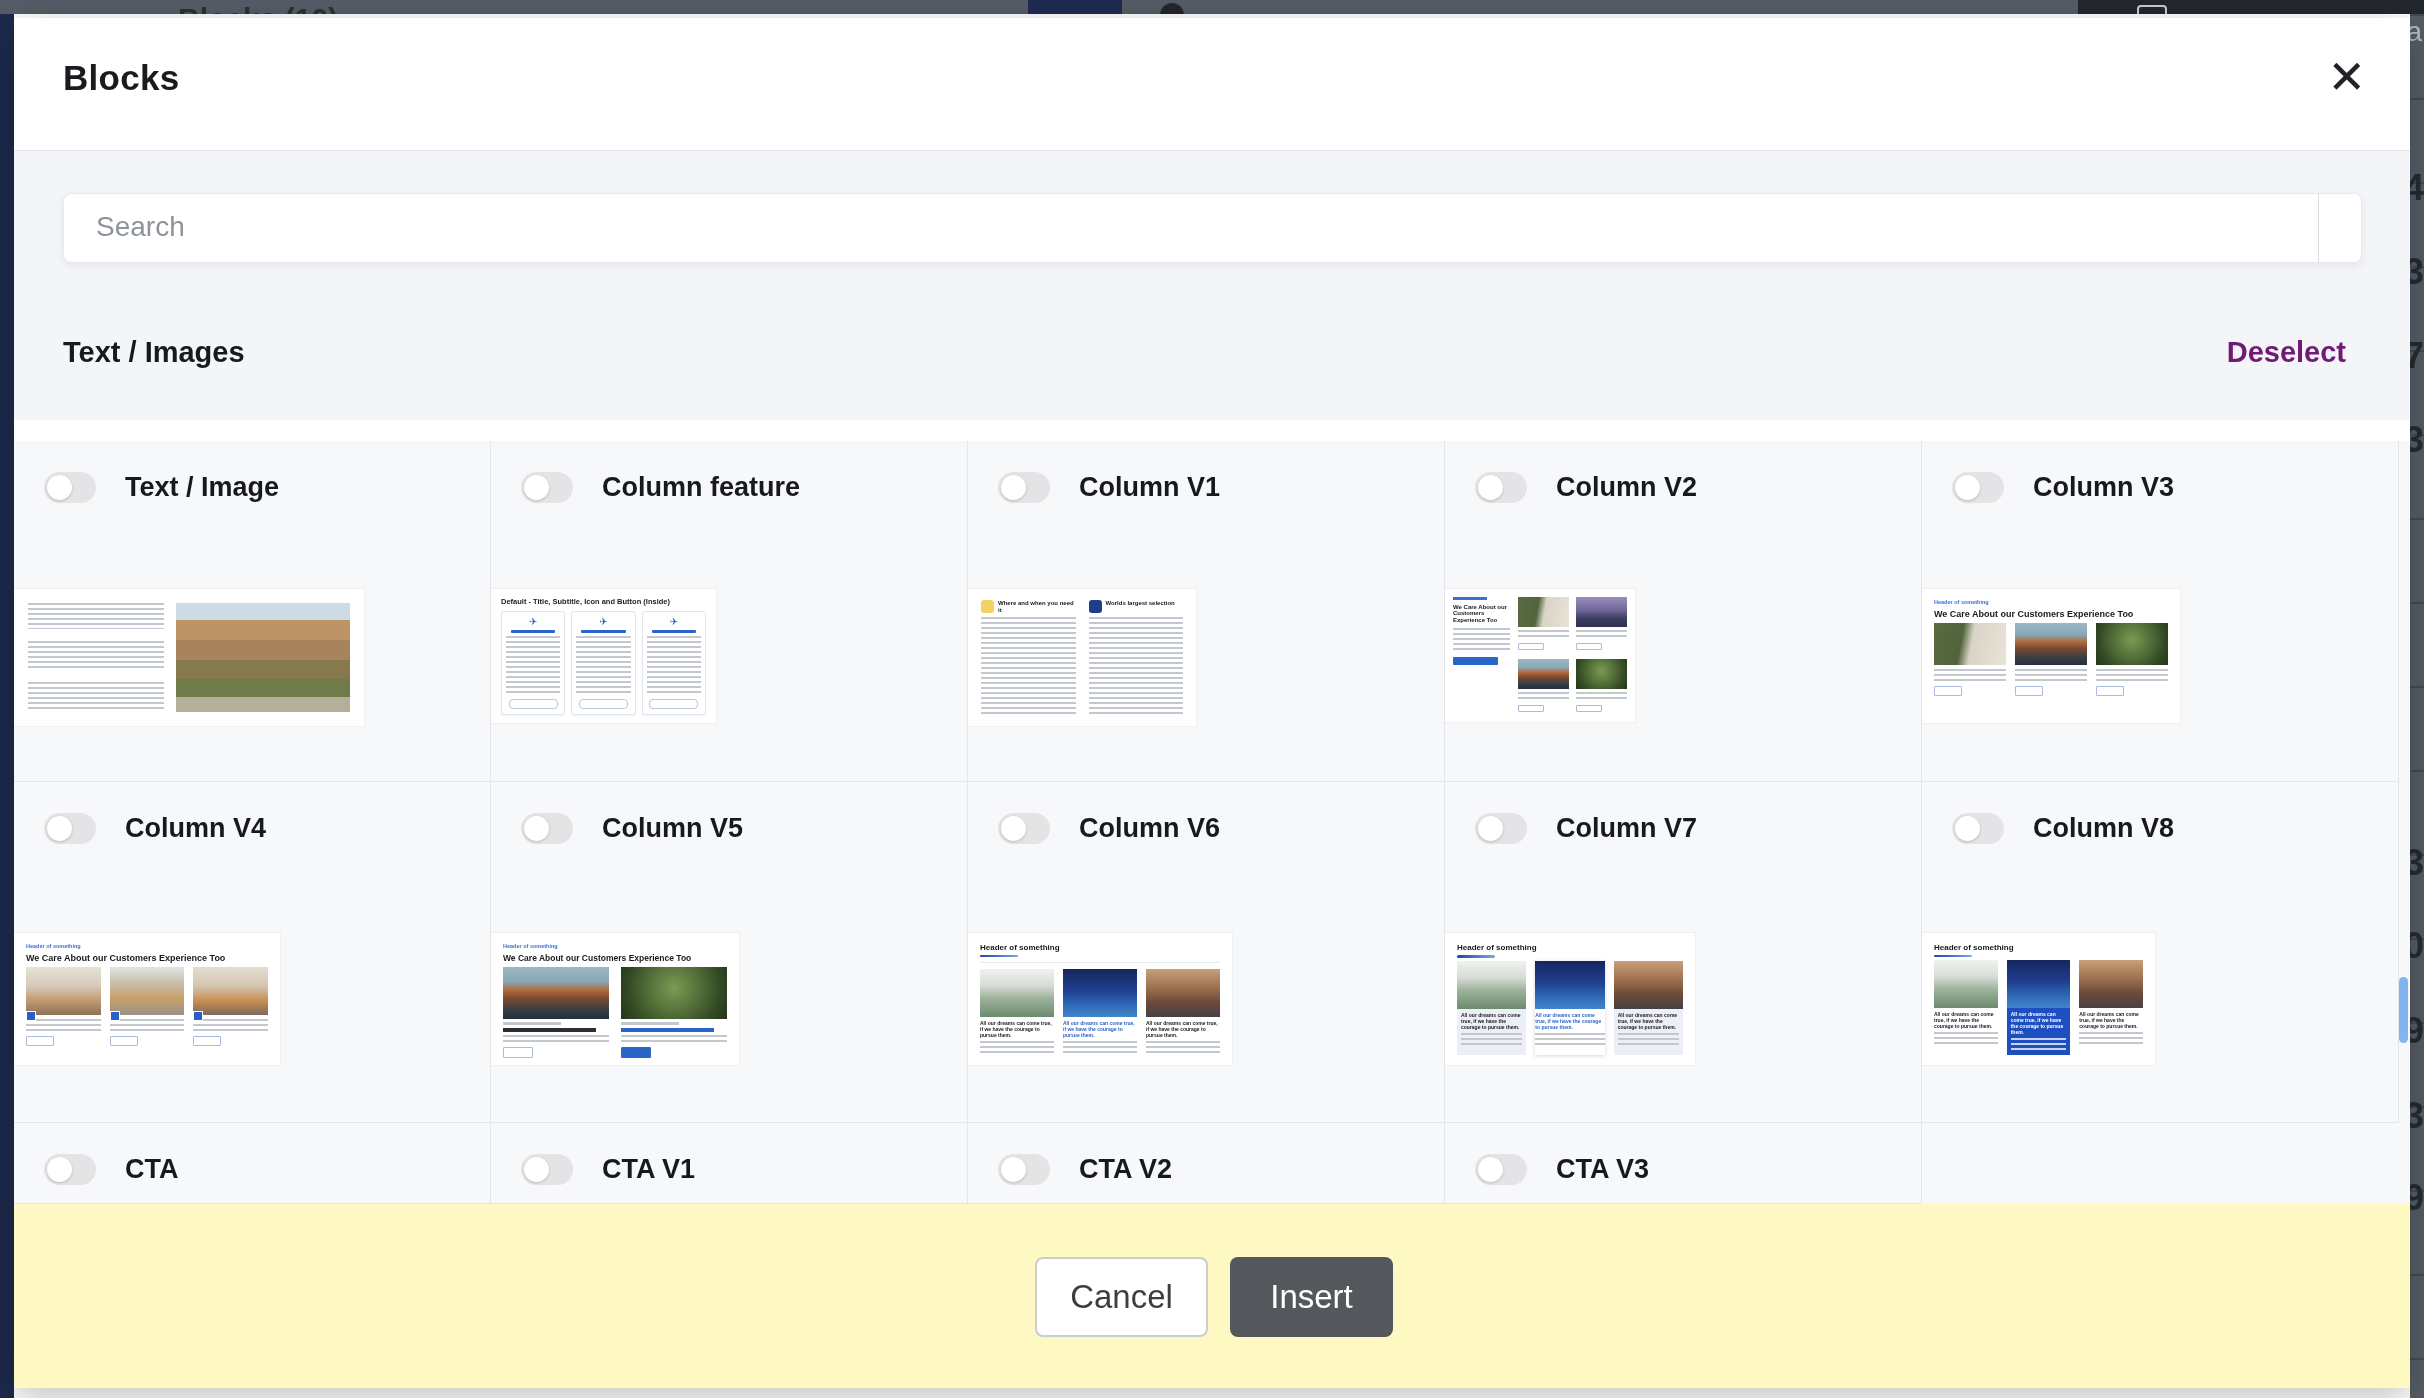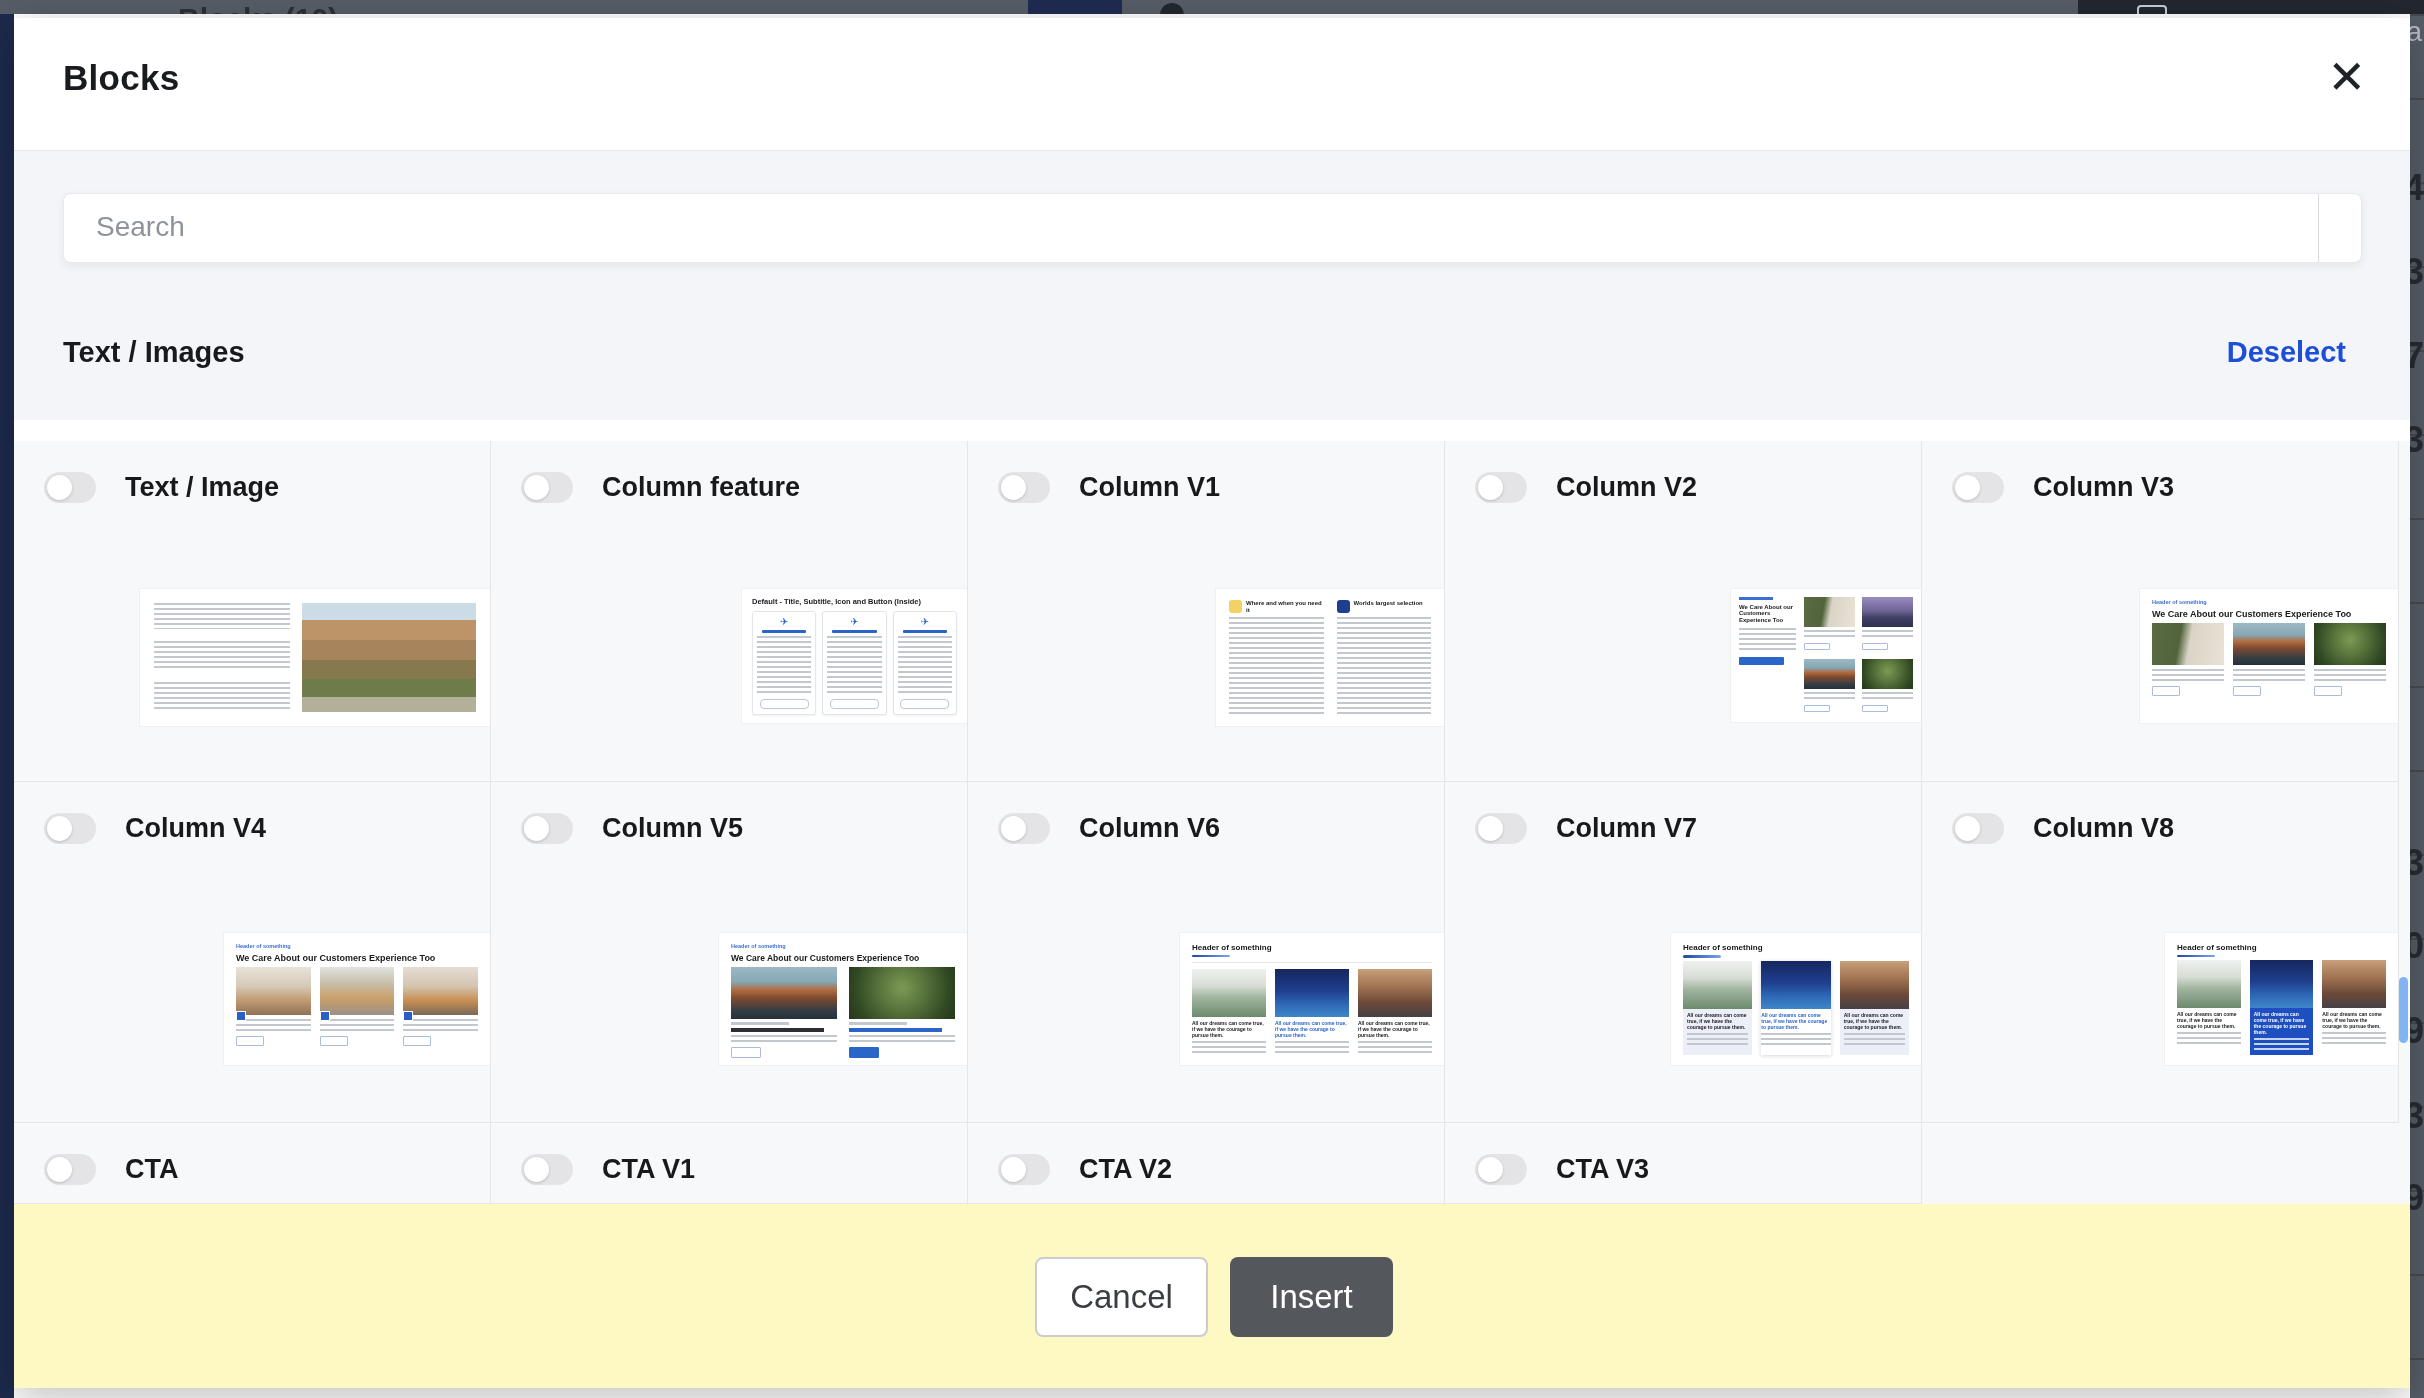--- a/index.html
+++ b/index.html
@@ -24,34 +24,34 @@
   .m-header{position:absolute;left:0;top:0;right:0;height:132px;background:#fff;}
   .m-title{position:absolute;left:49px;top:40px;font-size:35px;font-weight:700;color:#191b1e;letter-spacing:.3px;}
   .m-close{position:absolute;right:44px;top:36px;font-size:46px;line-height:1;color:#1f2226;cursor:pointer;font-weight:400;}
   .m-search{position:absolute;left:0;top:132px;right:0;height:154px;background:#f3f5f8;border-top:1px solid #e2e5e9;padding-left:12px;}
   .search-box{position:absolute;left:49px;top:42px;width:2297px;height:68px;background:#fff;border:1px solid #e7e9ed;border-radius:8px;box-shadow:0 3px 8px rgba(40,50,60,.07);}
   .search-box input{position:absolute;left:0;top:0;width:2250px;height:66px;border:0;outline:none;background:transparent;padding:0 0 0 32px;font-size:28px;color:#3a3e44;font-family:"Liberation Sans",sans-serif;}
   .search-box input::placeholder{color:#8d939b;}
   .search-divider{position:absolute;right:42px;top:0;bottom:0;width:1px;background:#d9dcdf;}
   .m-sect{position:absolute;left:0;top:286px;right:0;height:116px;background:#f3f5f8;}
   .sect-title{position:absolute;left:49px;top:32px;font-size:29px;font-weight:700;color:#17191c;}
-  .sect-deselect{position:absolute;right:64px;top:32px;font-size:29px;font-weight:700;color:#1d4ed8;cursor:pointer;}
+  .sect-deselect{position:absolute;right:64px;top:32px;font-size:29px;font-weight:700;color:#701a75;cursor:pointer;}
   .m-band{position:absolute;left:0;top:402px;right:0;height:21px;background:#fff;}
   
   .m-content{position:absolute;left:0;top:423px;right:0;height:763px;background:#f7f8fa;}
   .grow{display:flex;}
   .cell{width:477px;box-sizing:border-box;border-right:1px solid #e4e6e9;border-bottom:1px solid #e4e6e9;position:relative;overflow:hidden;}
   .r1 .cell{height:341px;}
   .r2 .cell{height:341px;}
   .r3 .cell{height:81px;border-bottom:1px solid #e4e6e9;}
   .chead{position:absolute;left:30px;top:31px;display:flex;align-items:center;gap:29px;}
   .tg{width:52px;height:31px;border-radius:16px;background:#e4e4e6;position:relative;cursor:pointer;flex:0 0 auto;}
   .tg .knob{position:absolute;left:3px;top:3px;width:25px;height:25px;border-radius:50%;background:#fff;box-shadow:0 1px 3px rgba(0,0,0,.18);}
   .ctitle{font-size:27px;font-weight:700;color:#17191c;white-space:nowrap;}
-  .tw{position:absolute;left:0;top:148px;width:100%;display:flex;justify-content:flex-end;}
+  .tw{position:absolute;left:0;top:148px;width:100%;display:flex;justify-content:flex-start;}
   .r2 .tw{top:151px;}
   .thumb{background:#fff;box-sizing:border-box;box-shadow:0 0 0 1px rgba(30,40,50,.04);}
   
   .lines{background-image:repeating-linear-gradient(to bottom,#c3c8ce 0 2px,transparent 2px 5px);}
   .lines-l{background-image:repeating-linear-gradient(to bottom,rgba(255,255,255,.75) 0 2px,transparent 2px 5px);}
   
   .ph{flex:0 0 auto;}
   .ph-garden{background:linear-gradient(180deg,#ccdce6 0 16%,#bd9468 16% 34%,#a8845c 34% 52%,#87794e 52% 70%,#6d7c49 70% 86%,#b3b09a 86% 100%);}
   .ph-beach{background:linear-gradient(100deg,#5a6b42 0%,#51643c 38%,#d9d4c6 52%,#e8e3d6 100%);}
   .ph-purple{background:linear-gradient(180deg,#9a8cc0 0%,#6f6596 45%,#3e3f63 70%,#2e3152 100%);}

